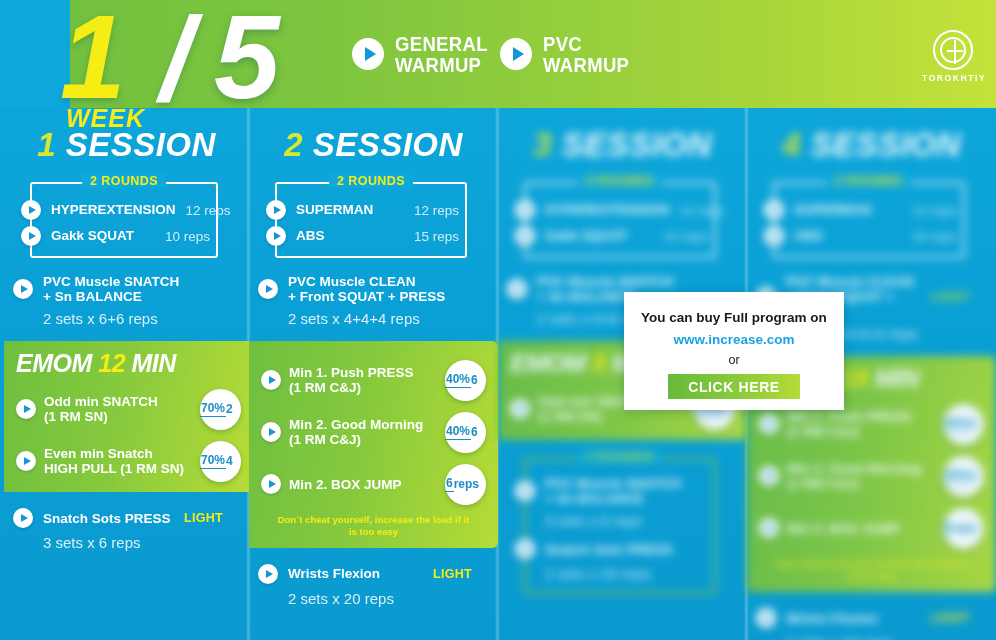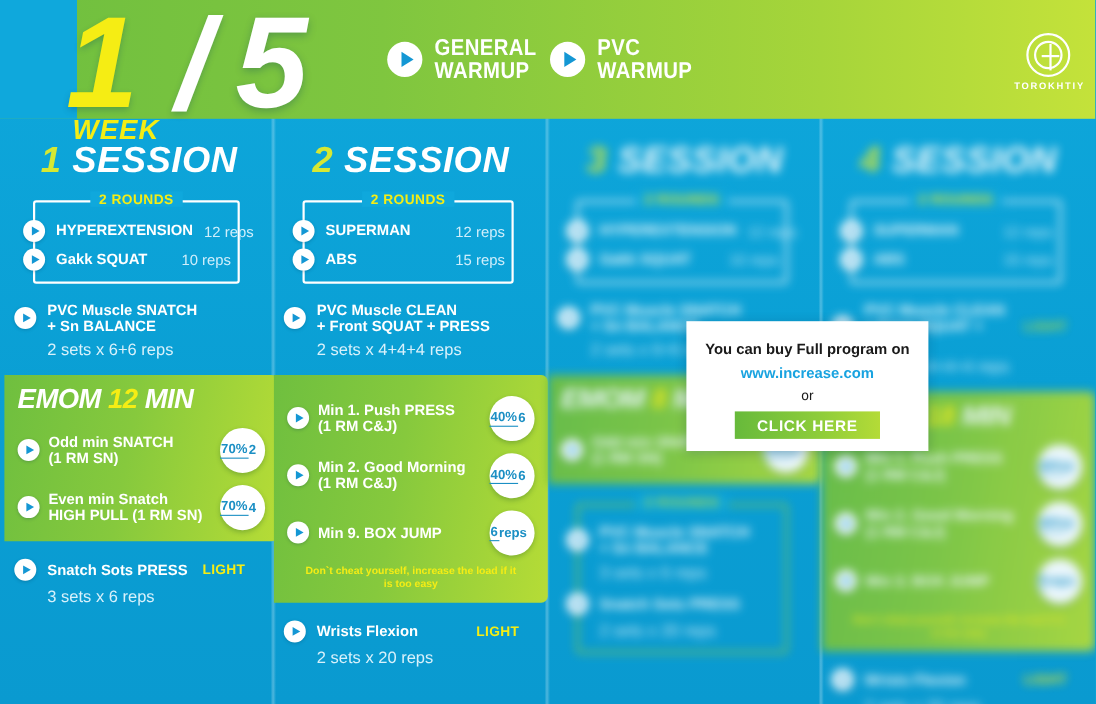--- a/index.html
+++ b/index.html
@@ -386,21 +386,21 @@
           <span class="bullet"></span>
           <span class="emom-name">Min 2. Good Morning
 (1 RM C&amp;J)</span>
           <span class="badge">
             <span class="badge-top">40%</span>
             <span class="badge-bot">6</span>
           </span>
         </div>
         <div class="emom-row">
           <span class="bullet"></span>
-          <span class="emom-name">Min 9. BOX JUMP</span>
+          <span class="emom-name">Min 2. BOX JUMP</span>
           <span class="badge">
             <span class="badge-top">6</span>
             <span class="badge-bot">reps</span>
           </span>
         </div>
         <div class="emom-note">Don`t cheat yourself, increase the load if it is too easy</div>
       </div>
 
       <div class="ex-block">
         <div class="ex-row">

